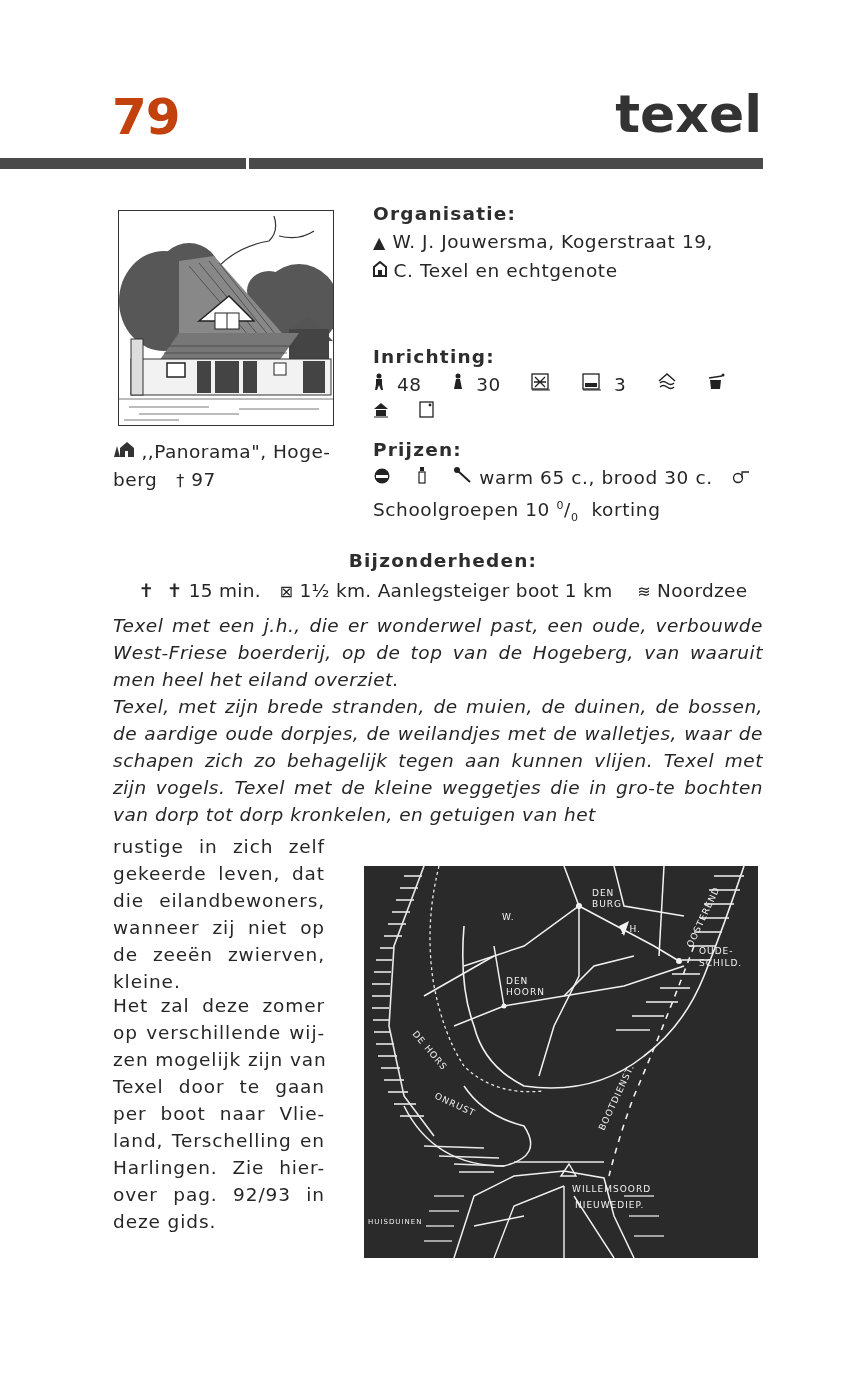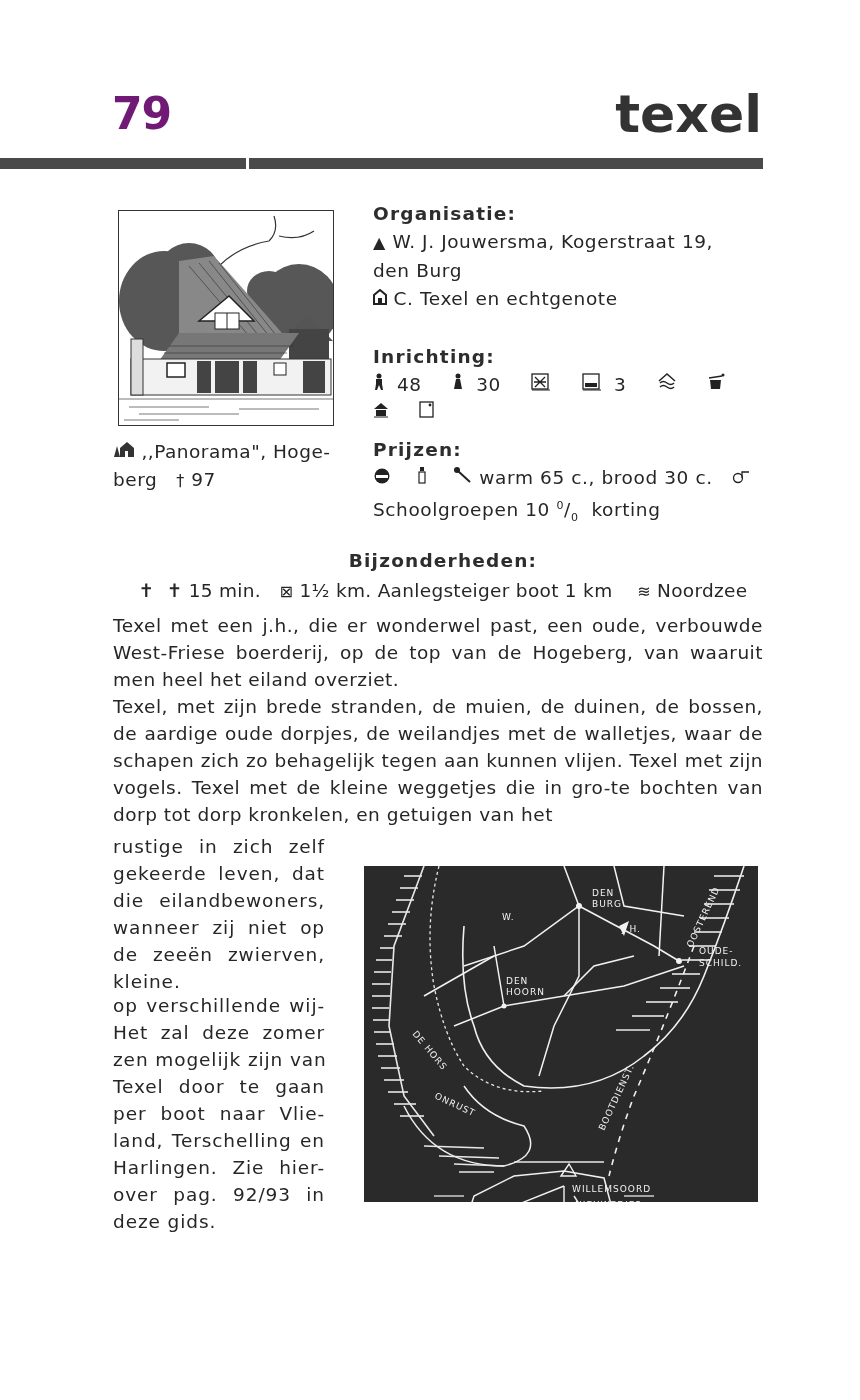--- a/index.html
+++ b/index.html
@@ -1,48 +1,48 @@
 <!DOCTYPE html>
 <html><head>
   <meta charset="utf-8">
   <style>
     html, body { margin: 0; padding: 0; background: #ffffff; }
     body { width: 860px; height: 1400px; position: relative; overflow: hidden;
            font-family: "DejaVu Sans", sans-serif; color: #262626; }
     .abs { position: absolute; }
-    .pagenum { left: 112px; top: 88px; font-size: 44px; font-weight: bold; color: #701a75; letter-spacing: -1px; }
+    .pagenum { left: 112px; top: 88px; font-size: 50px; font-weight: bold; color: #c2410c; letter-spacing: -1px; }
     .title { right: 98px; top: 84px; font-size: 52px; font-weight: bold; color: #333; }
     .rule { top: 158px; height: 11px; background: #4a4a4a; }
     .rule.r1 { left: 0; width: 246px; }
     .rule.r2 { left: 249px; width: 514px; }
 
     .photo { left: 118px; top: 210px; width: 214px; height: 214px; border: 1.5px solid #333; background: #fff; overflow: hidden; }
 
     .caption { left: 113px; top: 438px; width: 240px; font-size: 18.5px; line-height: 28px; letter-spacing: 0.5px; }
 
     .section { left: 373px; width: 400px; font-size: 18.5px; line-height: 28px; letter-spacing: 0.6px; }
     .hdr { font-weight: bold; letter-spacing: 1.2px; color: #2d2d2d; }
     .org { top: 200px; }
     .inr { top: 343px; }
     .prij { top: 436px; }
     .icons span { display: inline-block; margin-right: 12px; }
     .sym { font-size: 16px; }
 
     .bij { left: 113px; top: 546px; width: 660px; font-size: 18.5px; line-height: 30px; letter-spacing: 0.3px; text-align: center; }
 
-    .body { left: 113px; width: 650px; font-size: 18.5px; line-height: 27px; letter-spacing: 0.5px; text-align: justify; }
+    .body { left: 113px; width: 650px; font-size: 18.5px; line-height: 27px; letter-spacing: 0.5px; text-align: justify; font-style: italic; }
     .p1 { top: 612px; }
     .p2 { top: 693px; }
     .narrow { left: 113px; width: 212px; font-size: 18.5px; line-height: 27px; letter-spacing: 0.9px; text-align: justify; }
     .n1 { top: 833px; }
     .n2 { top: 992px; }
     .line { display: block; text-align-last: justify; white-space: nowrap; }
     .line.last { text-align-last: left; }
 
-    .map { left: 364px; top: 866px; width: 394px; height: 336px; background: #fde047; overflow: hidden; }
+    .map { left: 364px; top: 866px; width: 394px; height: 392px; background: #fde047; overflow: hidden; }
     .maplabel { fill: #f2f2f2; font-family: "DejaVu Sans", sans-serif; font-size: 9px; letter-spacing: 1px; }
     sup, sub { font-size: 11px; }
   </style>
 </head>
 <body>
 
 <div class="abs pagenum">79</div>
 <div class="abs title">texel</div>
 <div class="abs rule r1"></div>
 <div class="abs rule r2"></div>
@@ -114,21 +114,20 @@
   &nbsp;&nbsp;<span class="sym">†</span>
   <span>97</span>
 </div>
 
 <div class="abs section org">
   <div class="hdr">Organisatie:</div>
   <div>
     <span class="sym">▲</span>
     <span>W. J. Jouwersma, Kogerstraat 19,</span>
   </div>
-  <div>den Burg</div>
   <div>
     <span>
       <svg width="14" height="16" viewBox="0 0 14 16">
           <path d="M1 15 L1 6 L7 1 L13 6 L13 15 Z" fill="none" stroke="#222" stroke-width="2"></path>
           <rect x="5" y="9" width="4" height="6" fill="#222"></rect>
         </svg>
     </span>
     <span>C. Texel en echtgenote</span>
   </div>
 </div>
@@ -239,22 +238,22 @@
 
 <div class="abs narrow n1">
   <span class="line">rustige in zich zelf</span>
   <span class="line">gekeerde leven, dat</span>
   <span class="line">die eilandbewoners,</span>
   <span class="line">wanneer zij niet op</span>
   <span class="line">de zeeën zwierven,</span>
   <span class="line last">kleine.</span>
 </div>
 <div class="abs narrow n2">
+  <span class="line">Het zal deze zomer</span>
   <span class="line">op verschillende wij-</span>
-  <span class="line">Het zal deze zomer</span>
   <span class="line">zen mogelijk zijn van</span>
   <span class="line">Texel door te gaan</span>
   <span class="line">per boot naar Vlie-</span>
   <span class="line">land, Terschelling en</span>
   <span class="line">Harlingen. Zie hier-</span>
   <span class="line">over pag. 92/93 in</span>
   <span class="line last">deze gids.</span>
 </div>
 
 <div class="abs map">

